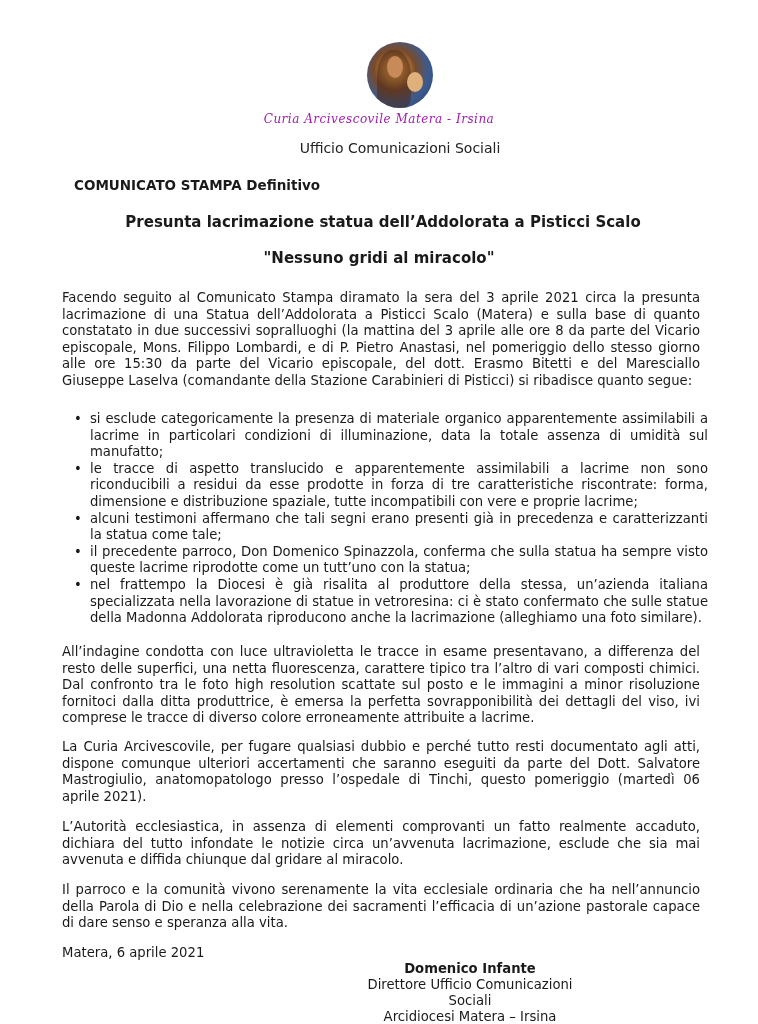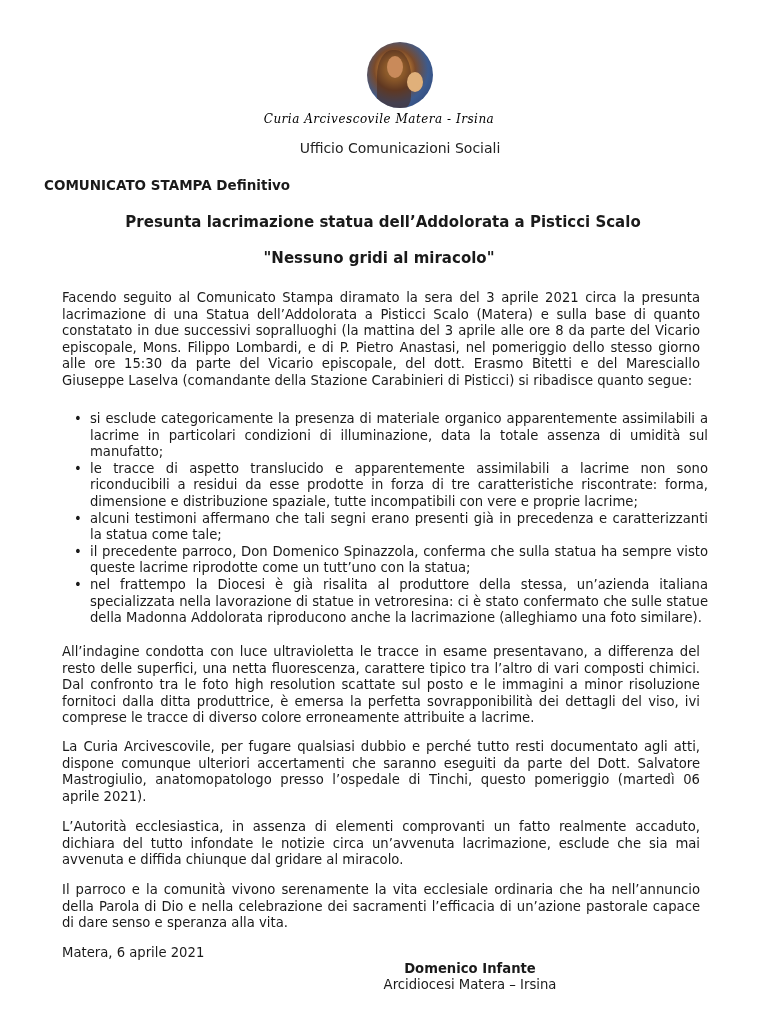--- a/index.html
+++ b/index.html
@@ -5,23 +5,23 @@
   html, body { margin: 0; padding: 0; background: #ffffff; }
   body { width: 758px; height: 1024px; position: relative; overflow: hidden;
          font-family: "DejaVu Sans", sans-serif; color: #1a1a1a; }
   .logo { position: absolute; left: 367px; top: 42px; width: 66px; height: 66px; border-radius: 50%;
           background: radial-gradient(circle at 42% 42%, #f2c46a 0%, #d9913a 18%, #7a4a2a 38%, #3c5b8f 62%, #2b3f6e 100%);
           overflow: hidden; }
   .logo .face { position: absolute; left: 20px; top: 14px; width: 16px; height: 22px; border-radius: 50%; background: #c98a5a; }
   .logo .veil { position: absolute; left: 10px; top: 8px; width: 34px; height: 58px; border-radius: 45% 45% 20% 20%; background: #4a2a1c; opacity: .55; }
   .logo .child { position: absolute; left: 40px; top: 30px; width: 16px; height: 20px; border-radius: 50%; background: #e0b07a; }
   .curia { position: absolute; left: 0; width: 758px; top: 112px; text-align: center;
-           font-family: "DejaVu Serif", serif; font-style: italic; font-size: 12px; color: #000000; letter-spacing: .5px; }
+           font-family: "DejaVu Serif", serif; font-style: italic; font-size: 12px; color: #a21caf; letter-spacing: .5px; }
   .ufficio { position: absolute; left: 0; width: 800px; top: 140px; text-align: center; font-size: 14px; color: #222; }
-  .comunicato { position: absolute; left: 44px; top: 177px; font-size: 13.5px; font-weight: bold; }
+  .comunicato { position: absolute; left: 74px; top: 177px; font-size: 13.5px; font-weight: bold; }
   .title { position: absolute; left: 4px; width: 758px; top: 213px; text-align: center; font-size: 15px; font-weight: bold; }
   .subtitle { position: absolute; left: 0; width: 758px; top: 249px; text-align: center; font-size: 15px; font-weight: bold; }
   .p { position: absolute; left: 62px; width: 638px; font-size: 13.2px; line-height: 16.6px; text-align: justify; }
   ul.bullets { position: absolute; left: 62px; width: 638px; top: 403px; margin: 8px; padding: 0; list-style: none;
                font-size: 13.2px; line-height: 16.6px; }
   ul.bullets li { position: relative; padding-left: 20px; text-align: justify; }
   ul.bullets li::before { content: "•"; position: absolute; left: 4px; top: 0; }
   .date { position: absolute; left: 62px; top: 945px; font-size: 13.2px; }
   .sig { position: absolute; left: 360px; width: 220px; top: 961px; text-align: center; font-size: 13.2px; line-height: 16px; }
   .sig .name { font-weight: bold; text-align: center; }
@@ -53,14 +53,15 @@
 
 <div class="p" style="top:644px;">All’indagine condotta con luce ultravioletta le tracce in esame presentavano, a differenza del resto delle superfici, una netta fluorescenza, carattere tipico tra l’altro di vari composti chimici. Dal confronto tra le foto high resolution scattate sul posto e le immagini a minor risoluzione fornitoci dalla ditta produttrice, è emersa la perfetta sovrapponibilità dei dettagli del viso, ivi comprese le tracce di diverso colore erroneamente attribuite a lacrime.</div>
 <div class="p" style="top:739px;">La Curia Arcivescovile, per fugare qualsiasi dubbio e perché tutto resti documentato agli atti, dispone comunque ulteriori accertamenti che saranno eseguiti da parte del Dott. Salvatore Mastrogiulio, anatomopatologo presso l’ospedale di Tinchi, questo pomeriggio (martedì 06 aprile 2021).</div>
 <div class="p" style="top:819px;">L’Autorità ecclesiastica, in assenza di elementi comprovanti un fatto realmente accaduto, dichiara del tutto infondate le notizie circa un’avvenuta lacrimazione, esclude che sia mai avvenuta e diffida chiunque dal gridare al miracolo.</div>
 <div class="p" style="top:882px;">Il parroco e la comunità vivono serenamente la vita ecclesiale ordinaria che ha nell’annuncio della Parola di Dio e nella celebrazione dei sacramenti l’efficacia di un’azione pastorale capace di dare senso e speranza alla vita.</div>
 
 <div class="date">Matera, 6 aprile 2021</div>
 
 <div class="sig">
   <div class="name">Domenico Infante</div>
+  <div>Direttore Ufficio Comunicazioni Sociali</div>
   <div>Arcidiocesi Matera – Irsina</div>
 </div>
 
 </body></html>

